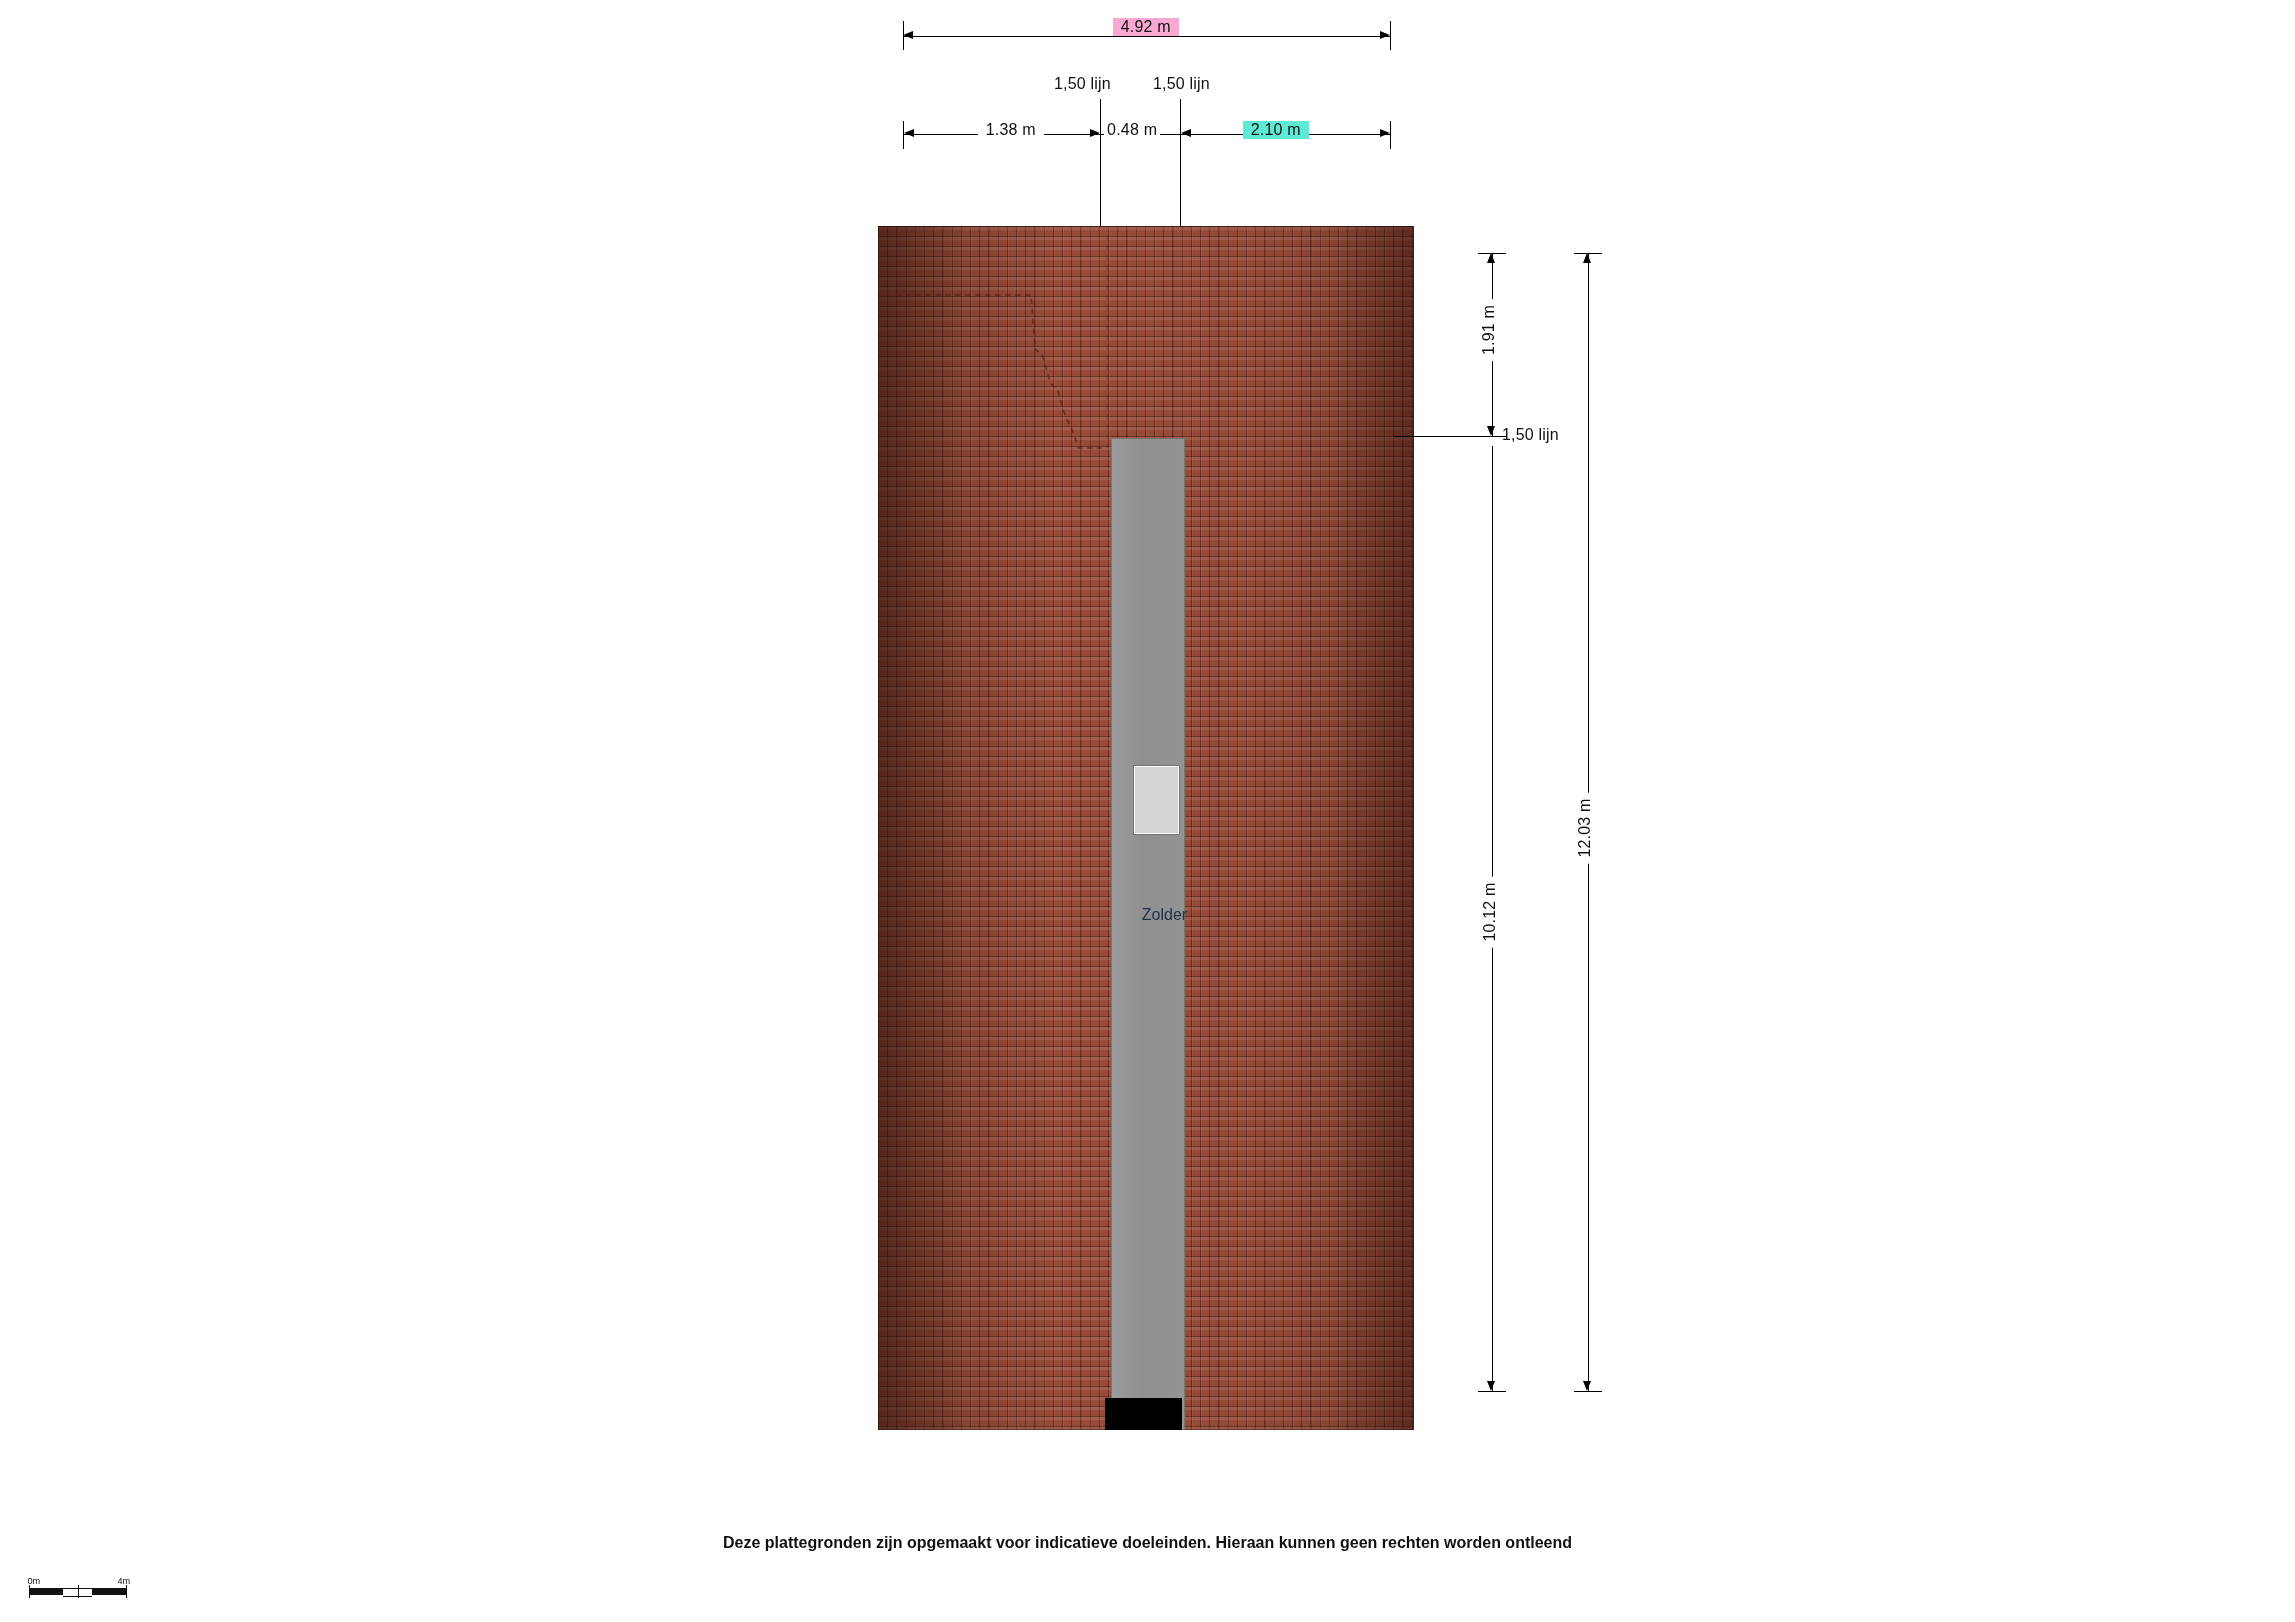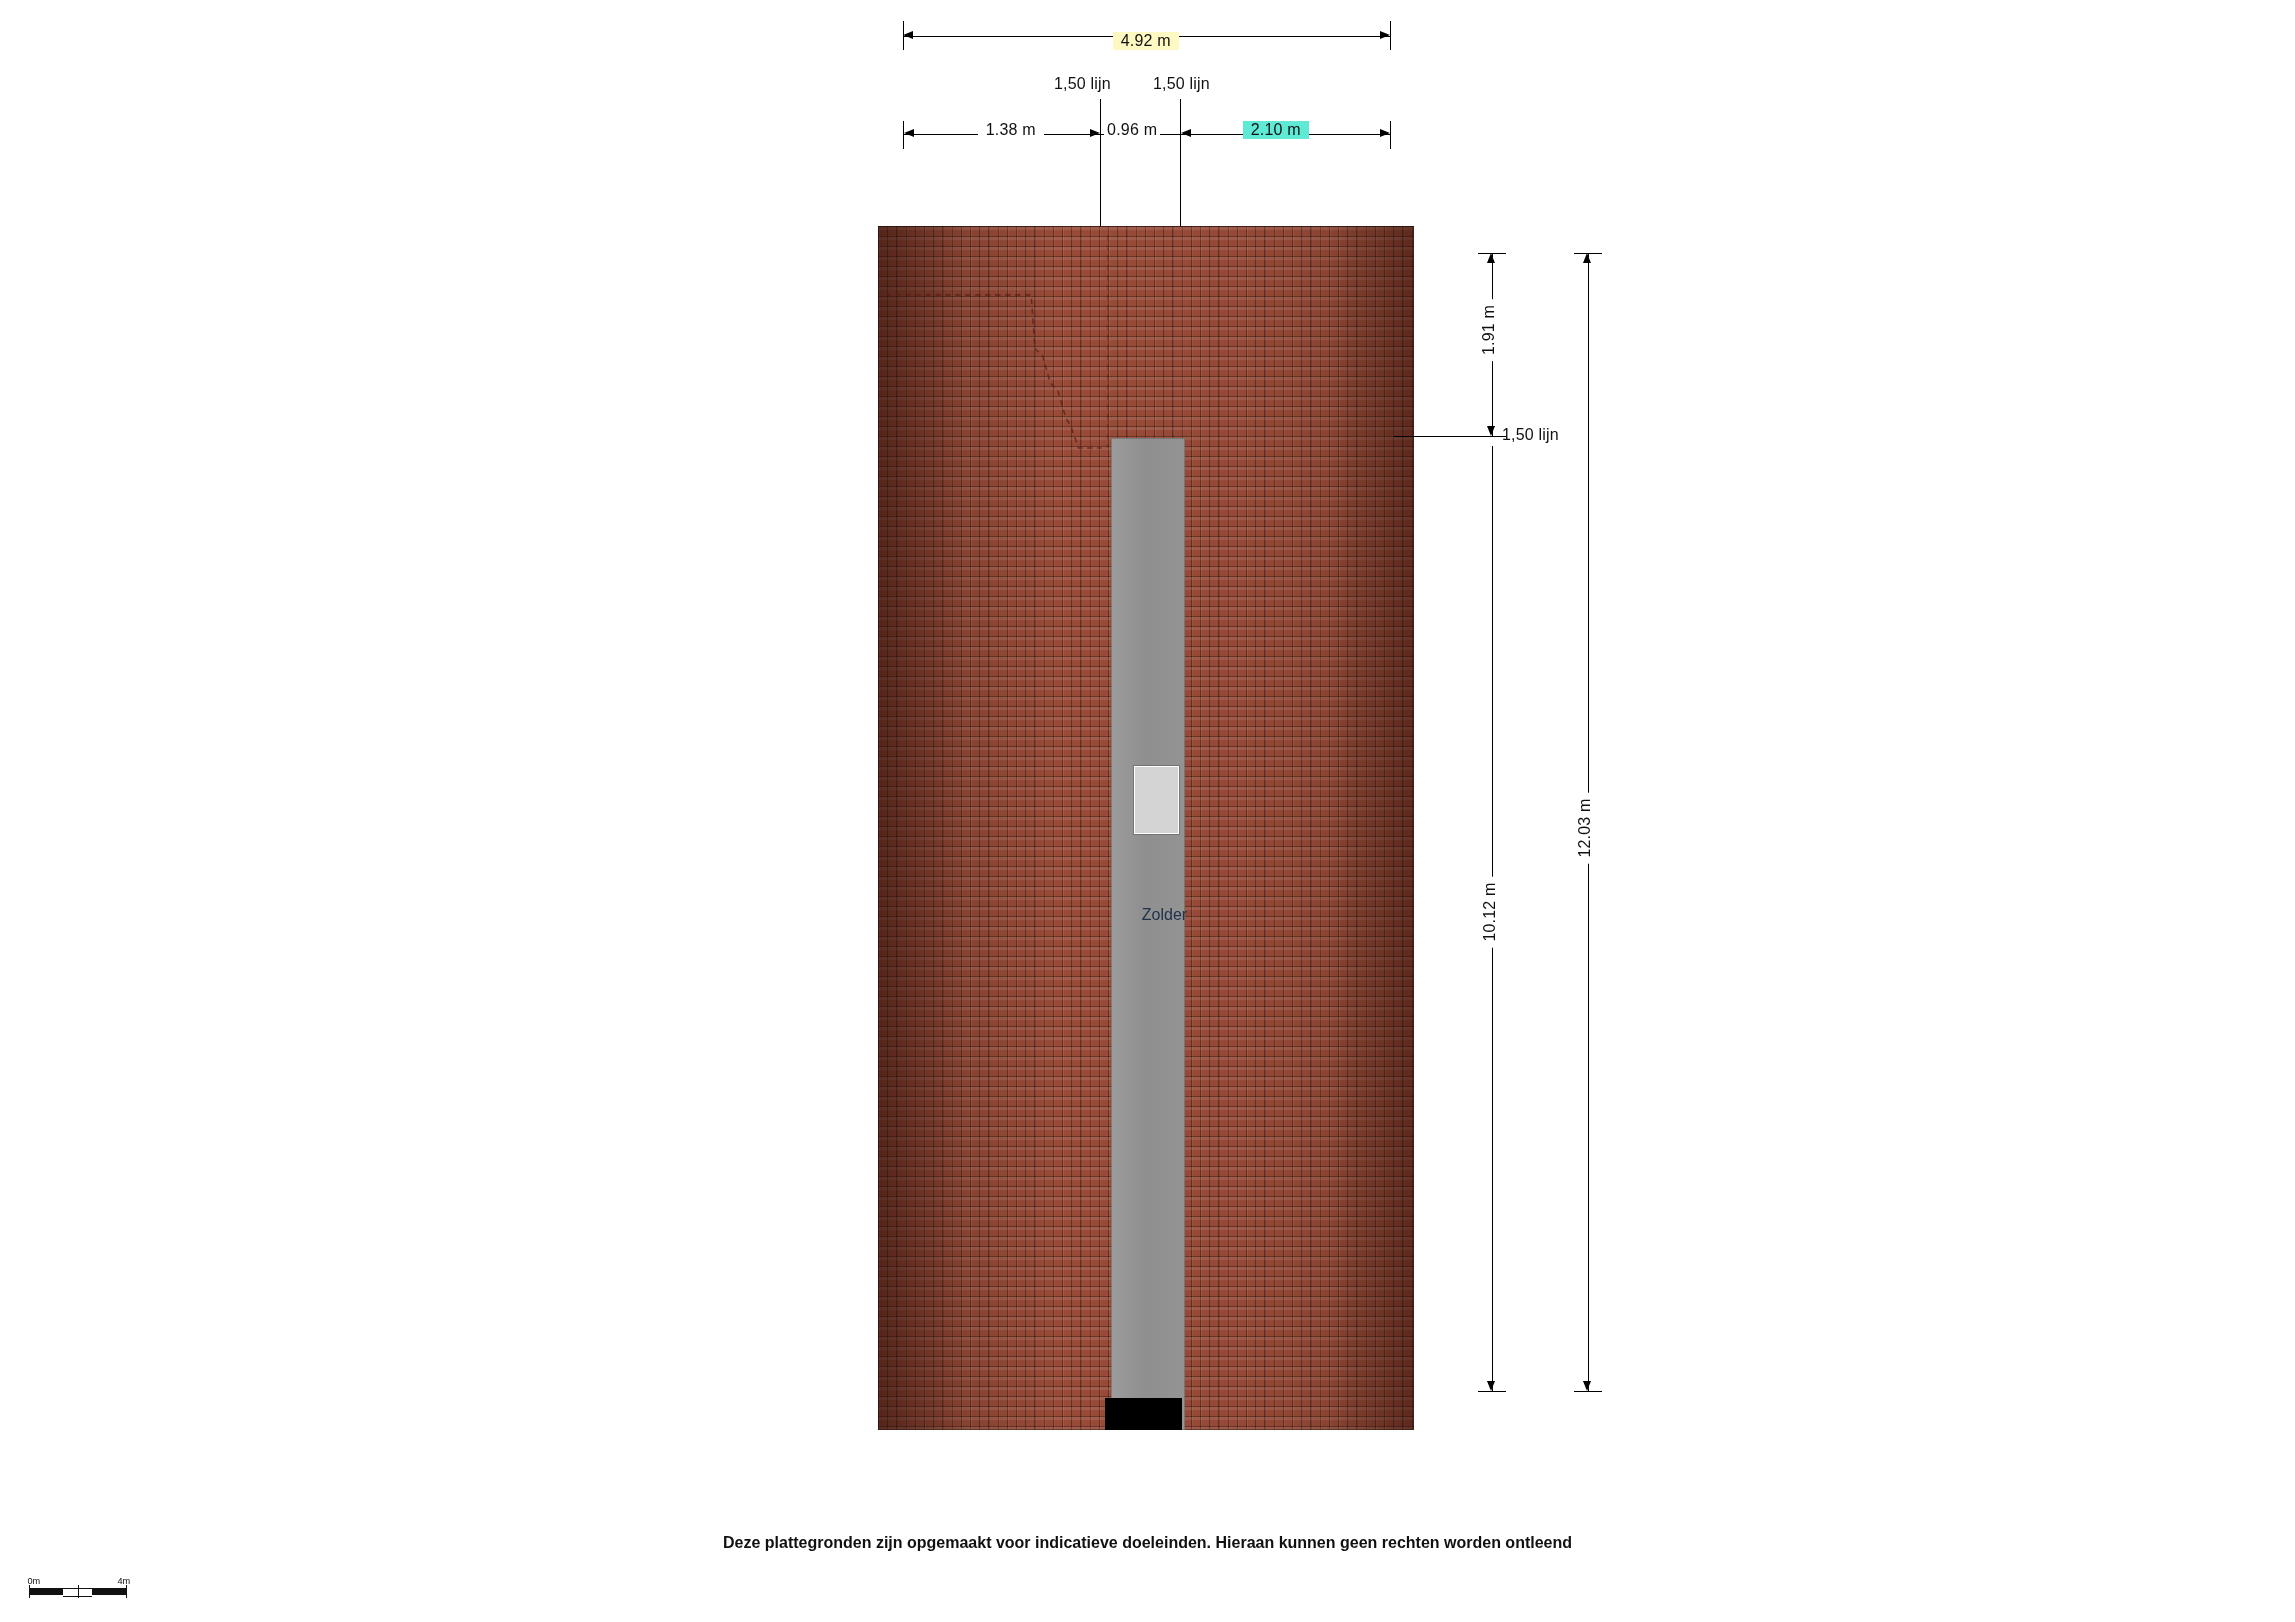--- a/index.html
+++ b/index.html
@@ -208,42 +208,42 @@
 </head>
 <body>
 
 <div id="page">
 
   <div class="hline" style="left:903px; top:36px; width:487px;"></div>
   <div class="arrow-l" style="left:903px; top:31px;"></div>
   <div class="arrow-r" style="left:1380px; top:31px;"></div>
   <div class="tick" style="left:903px; top:21.4px; height:29px;"></div>
   <div class="tick" style="left:1390px; top:21.4px; height:29px;"></div>
-  <div class="dim-label" style="left:1113px; top:32px; background:#fef9c3; padding:0 7.7px;">4.92 m</div>
+  <div class="dim-label" style="left:1113px; top:18px; background:#f9a8d4; padding:0 7.7px;">4.92 m</div>
 
   <div class="dim-label" style="left:1054px; top:75px;">1,50 lijn</div>
   <div class="dim-label" style="left:1153px; top:75px;">1,50 lijn</div>
 
   <div class="leader-v" style="left:1100px; top:99px; height:132px;"></div>
   <div class="leader-v" style="left:1180px; top:99px; height:132px;"></div>
 
   <div class="hline" style="left:903px; top:134px; width:487px;"></div>
 
   <div class="tick" style="left:903px; top:121px; height:27.5px;"></div>
   <div class="tick" style="left:1100px; top:121px; height:27.5px;"></div>
   <div class="tick" style="left:1180px; top:121px; height:27.5px;"></div>
   <div class="tick" style="left:1390px; top:121px; height:27.5px;"></div>
 
   <div class="arrow-l" style="left:904px; top:129px;"></div>
   <div class="arrow-r" style="left:1090px; top:129px;"></div>
   <div class="arrow-l" style="left:1181px; top:129px;"></div>
   <div class="arrow-r" style="left:1380px; top:129px;"></div>
 
   <div class="dim-label" style="left:978px; top:121px; background:#fff; padding:0 7.7px;">1.38 m</div>
-  <div class="dim-label" style="left:1104px; top:121px; background:#fff; padding:0 3.1px;">0.96 m</div>
+  <div class="dim-label" style="left:1104px; top:121px; background:#fff; padding:0 3.1px;">0.48 m</div>
   <div class="dim-label" style="left:1243px; top:121px; background:#5eead4; padding:0 7.7px;">2.10 m</div>
 
   <div id="roof">
     <div id="roof-left-shade"></div>
     <div id="roof-right-shade"></div>
     <svg id="hip-line" viewBox="0 0 700 1573" preserveAspectRatio="none">
       <path d="M 10 90 L 200 90 L 205 160 L 215 170 L 225 205 L 235 215 L 245 250 L 252 262 L 262 290 L 292 290" fill="none" stroke="#5a1f14" stroke-width="2" stroke-dasharray="7 6" opacity="0.75"></path>
       <path d="M 300 12 L 300 290" fill="none" stroke="#5a1f14" stroke-width="2" stroke-dasharray="7 6" opacity="0.45"></path>
     </svg>
   </div>

